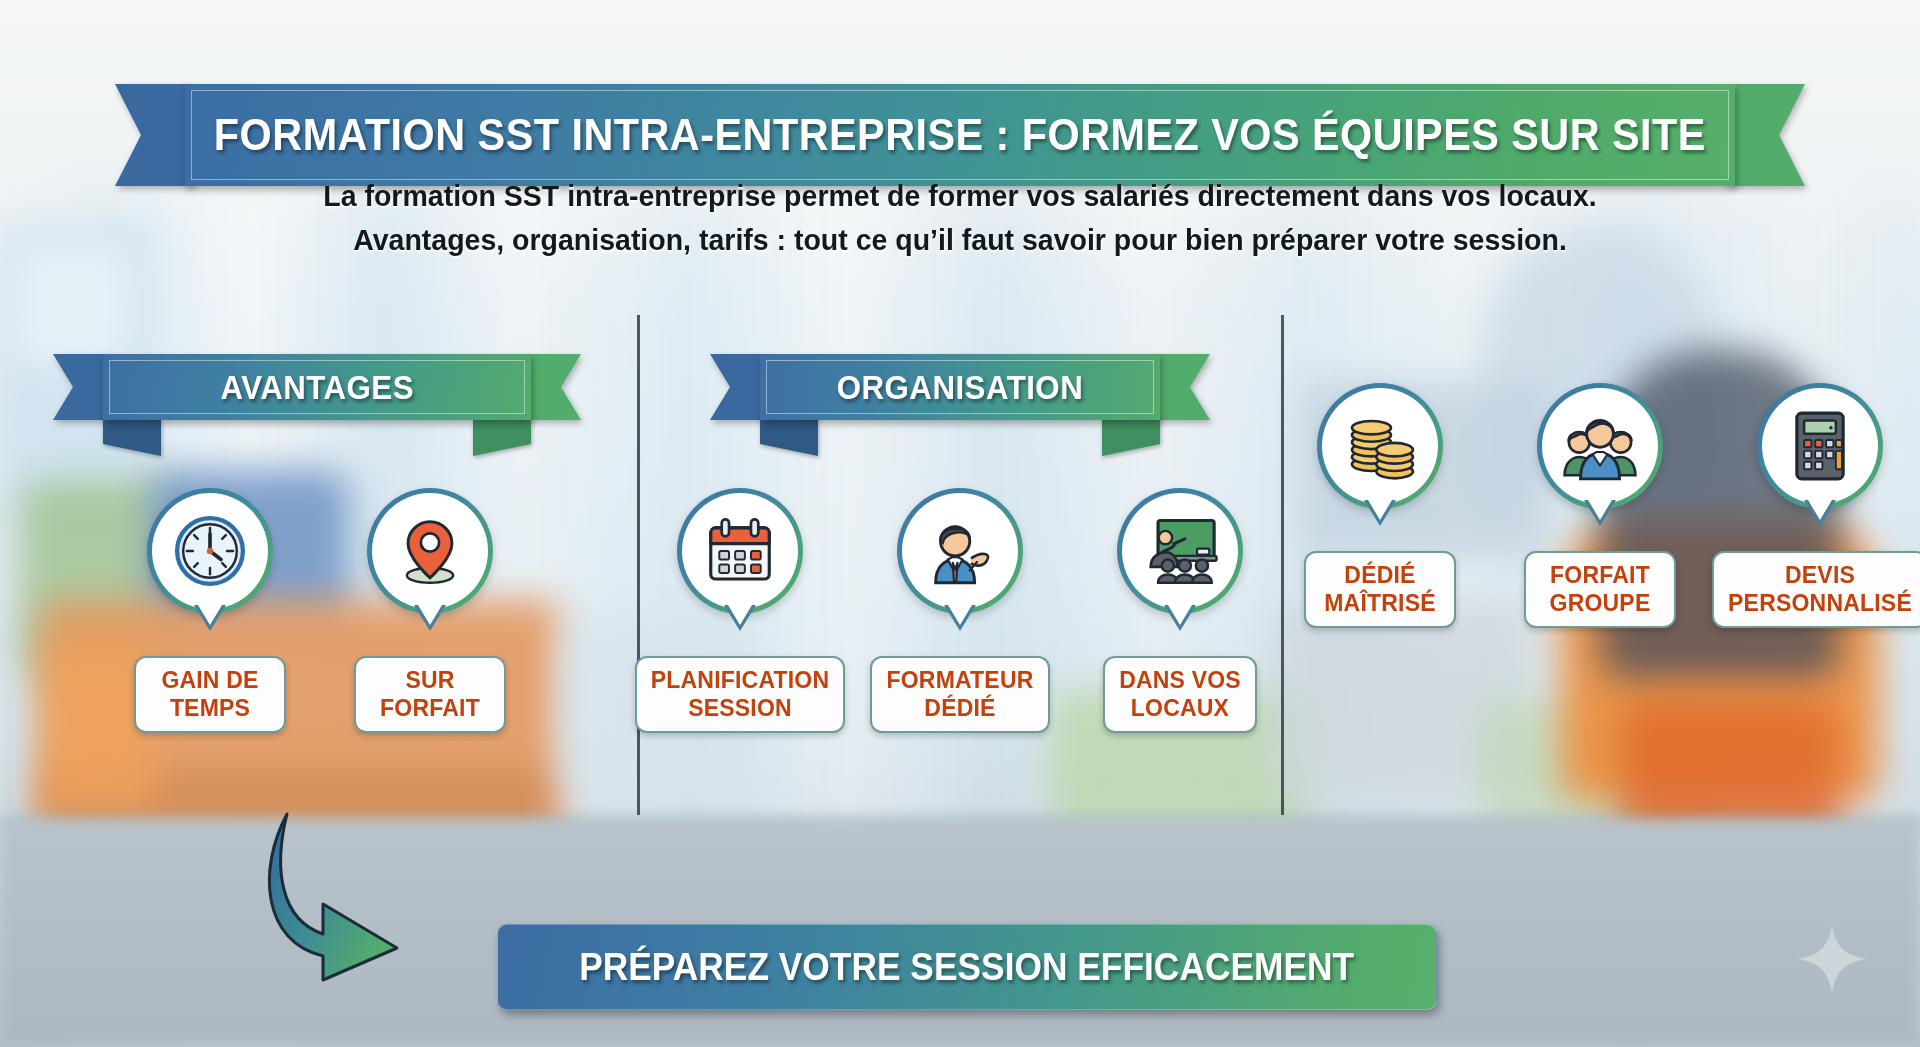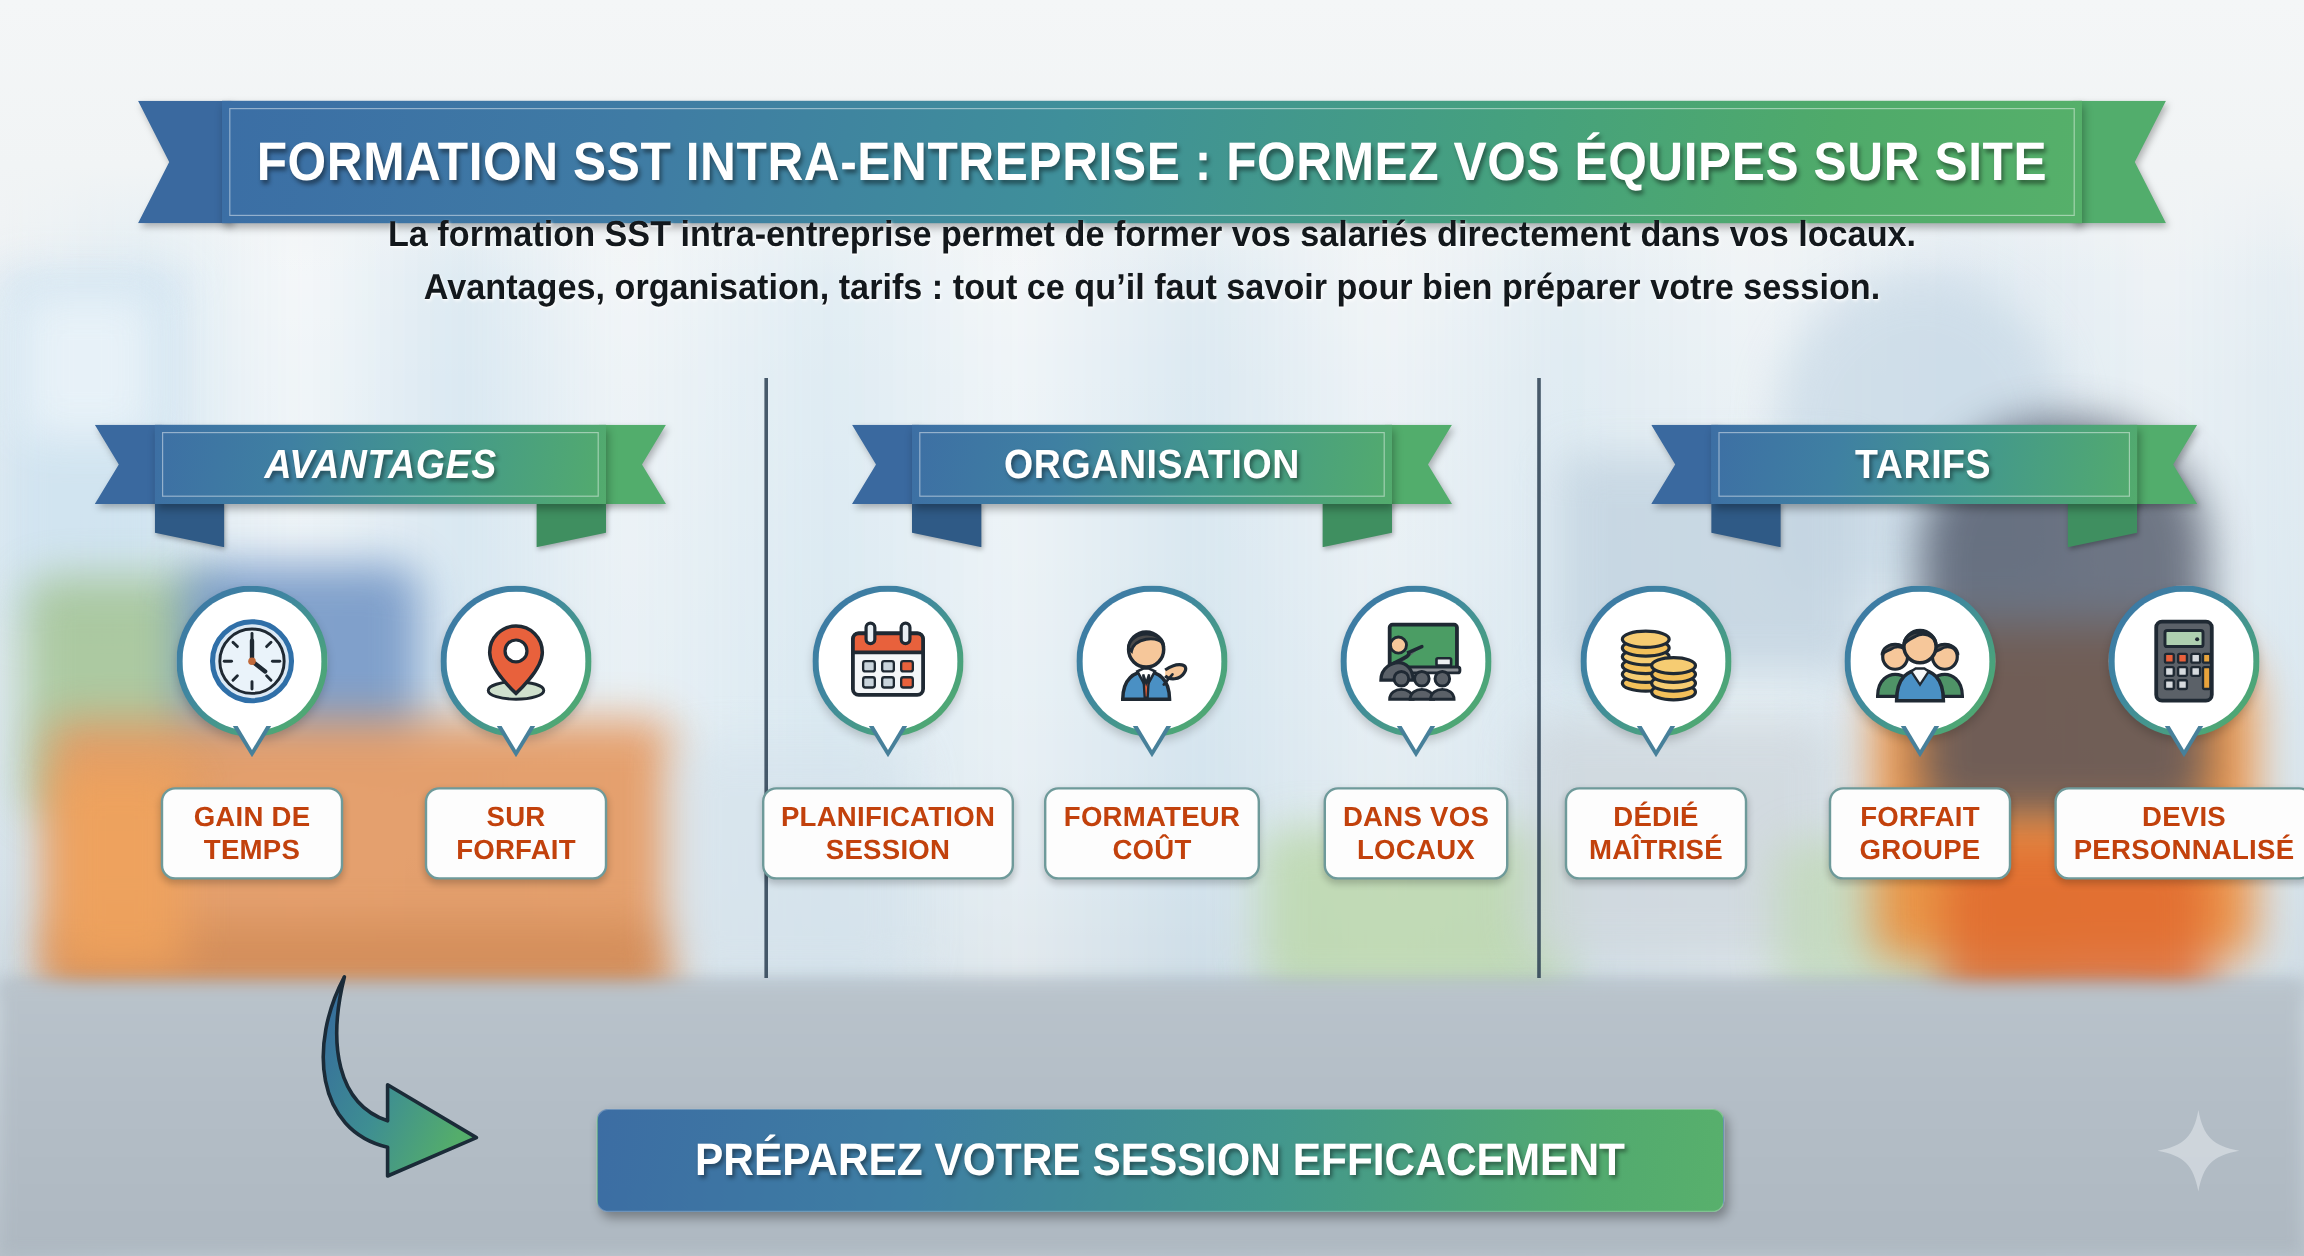--- a/index.html
+++ b/index.html
@@ -146,21 +146,21 @@
   .sec-ribbon { position: relative; height: 66px; }
   .sec-ribbon .ribbon-body {
     background: linear-gradient(100deg, #3d6fa4 0%, #3f80a2 30%, #43988c 62%, #53ab6d 100%);
   }
   .sec-ribbon .ribbon-text { font-size: 34px; }
   .sec-ribbon .ribbon-tail { width: 56px; height: 100%; }
   .sec-ribbon .ribbon-tail.left  { left: -50px; }
   .sec-ribbon .ribbon-tail.right { right: -50px; }
   .sec-fold { position: absolute; width: 58px; height: 38px; top: 64px; filter: drop-shadow(1px 2px 2px rgba(0,0,0,.3)); }
 
-  #sec-avantages   { width: 376px; margin-left: -6px; font-style: italic; }
+  #sec-avantages   { width: 428px; margin-left: -6px; }
   #sec-organisation{ width: 400px; }
   #sec-tarifs      { width: 355px; margin-left: 6px; }
 
   
   .pins { display: flex; justify-content: center; gap: 24px; margin-top: 68px; }
   .pin-item { display: flex; flex-direction: column; align-items: center; width: 196px; }
 
   .pin {
     position: relative; width: 126px; height: 126px;
     border-radius: 50%;
@@ -425,21 +425,21 @@
                 <path d="M22 39 L28 50 L34 39 L30 37 H26 Z" fill="#ffffff" stroke="#1f2933" stroke-width="1.8"></path>
                 <path d="M26 41 L28 47 L30 41 L29 57 H27 Z" fill="#e8613c" stroke="#1f2933" stroke-width="1.6"></path>
                 <circle cx="28" cy="24" r="12" fill="#f6c79a" stroke="#1f2933" stroke-width="2.4"></circle>
                 <path d="M16 23 C16 11 40 10 40 22 C40 18 34 16 28 17 C23 18 19 20 18 25 Z" fill="#4a4a4a" stroke="#1f2933" stroke-width="2"></path>
                 <path d="M41 38 C50 32 58 34 54 40 C51 45 44 45 41 42" fill="#f6c79a" stroke="#1f2933" stroke-width="2.2"></path>
                 <line x1="40" y1="48" x2="46" y2="41" stroke="#1f2933" stroke-width="1.8" stroke-linecap="round"></line>
               </svg>
             </span>
           </div>
           <div class="pin-label">FORMATEUR
-COÛT</div>
+DÉDIÉ</div>
         </div>
 
         <div class="pin-item">
           <div class="pin">
             <span>
               <svg viewBox="0 0 64 64">
                 <rect x="14" y="7" width="46" height="30" rx="2" fill="#4b9d64" stroke="#1f2933" stroke-width="2.6"></rect>
                 <rect x="12" y="36" width="50" height="4" rx="1.5" fill="#8a8f94" stroke="#1f2933" stroke-width="2"></rect>
                 <rect x="46" y="30" width="10" height="5" rx="1" fill="#eceff1" stroke="#1f2933" stroke-width="1.8"></rect>
                 <circle cx="20" cy="21" r="5.5" fill="#f6c79a" stroke="#1f2933" stroke-width="2"></circle>
@@ -457,46 +457,20 @@
             </span>
           </div>
           <div class="pin-label">DANS VOS
 LOCAUX</div>
         </div>
 
       </div>
     </div>
 
     <div class="column">
-      <div class="ribbon-wrap sec-ribbon" id="sec-tarifs">
-        <div class="ribbon-tail left">
-          <svg viewBox="0 0 56 66" width="56" height="66" preserveAspectRatio="none">
-              <polygon points="56,0 56,66 0,66 20,33 0,0" fill="#3a699f"></polygon>
-            </svg>
-        </div>
-        <div class="ribbon-tail right">
-          <svg viewBox="0 0 56 66" width="56" height="66" preserveAspectRatio="none">
-              <polygon points="0,0 0,66 56,66 36,33 56,0" fill="#52ad6c"></polygon>
-            </svg>
-        </div>
-        <div class="sec-fold" style="left:0">
-          <svg viewBox="0 0 58 38" width="58" height="38">
-              <polygon points="0,0 58,0 58,38 0,26" fill="#2f5a86"></polygon>
-            </svg>
-        </div>
-        <div class="sec-fold" style="right:0">
-          <svg viewBox="0 0 58 38" width="58" height="38">
-              <polygon points="0,0 58,0 58,26 0,38" fill="#3f8f60"></polygon>
-            </svg>
-        </div>
-        <div class="ribbon-body">
-          <div class="ribbon-inner-border"></div>
-          <div class="ribbon-text">TARIFS</div>
-        </div>
-      </div>
 
       <div class="pins">
 
         <div class="pin-item">
           <div class="pin">
             <span>
               <svg viewBox="0 0 64 64">
                 <g stroke="#1f2933" stroke-width="2.2">
                   <ellipse cx="25" cy="47" rx="16" ry="5.5" fill="#f3c05a"></ellipse>
                   <ellipse cx="25" cy="41" rx="16" ry="5.5" fill="#f6cc72"></ellipse>

